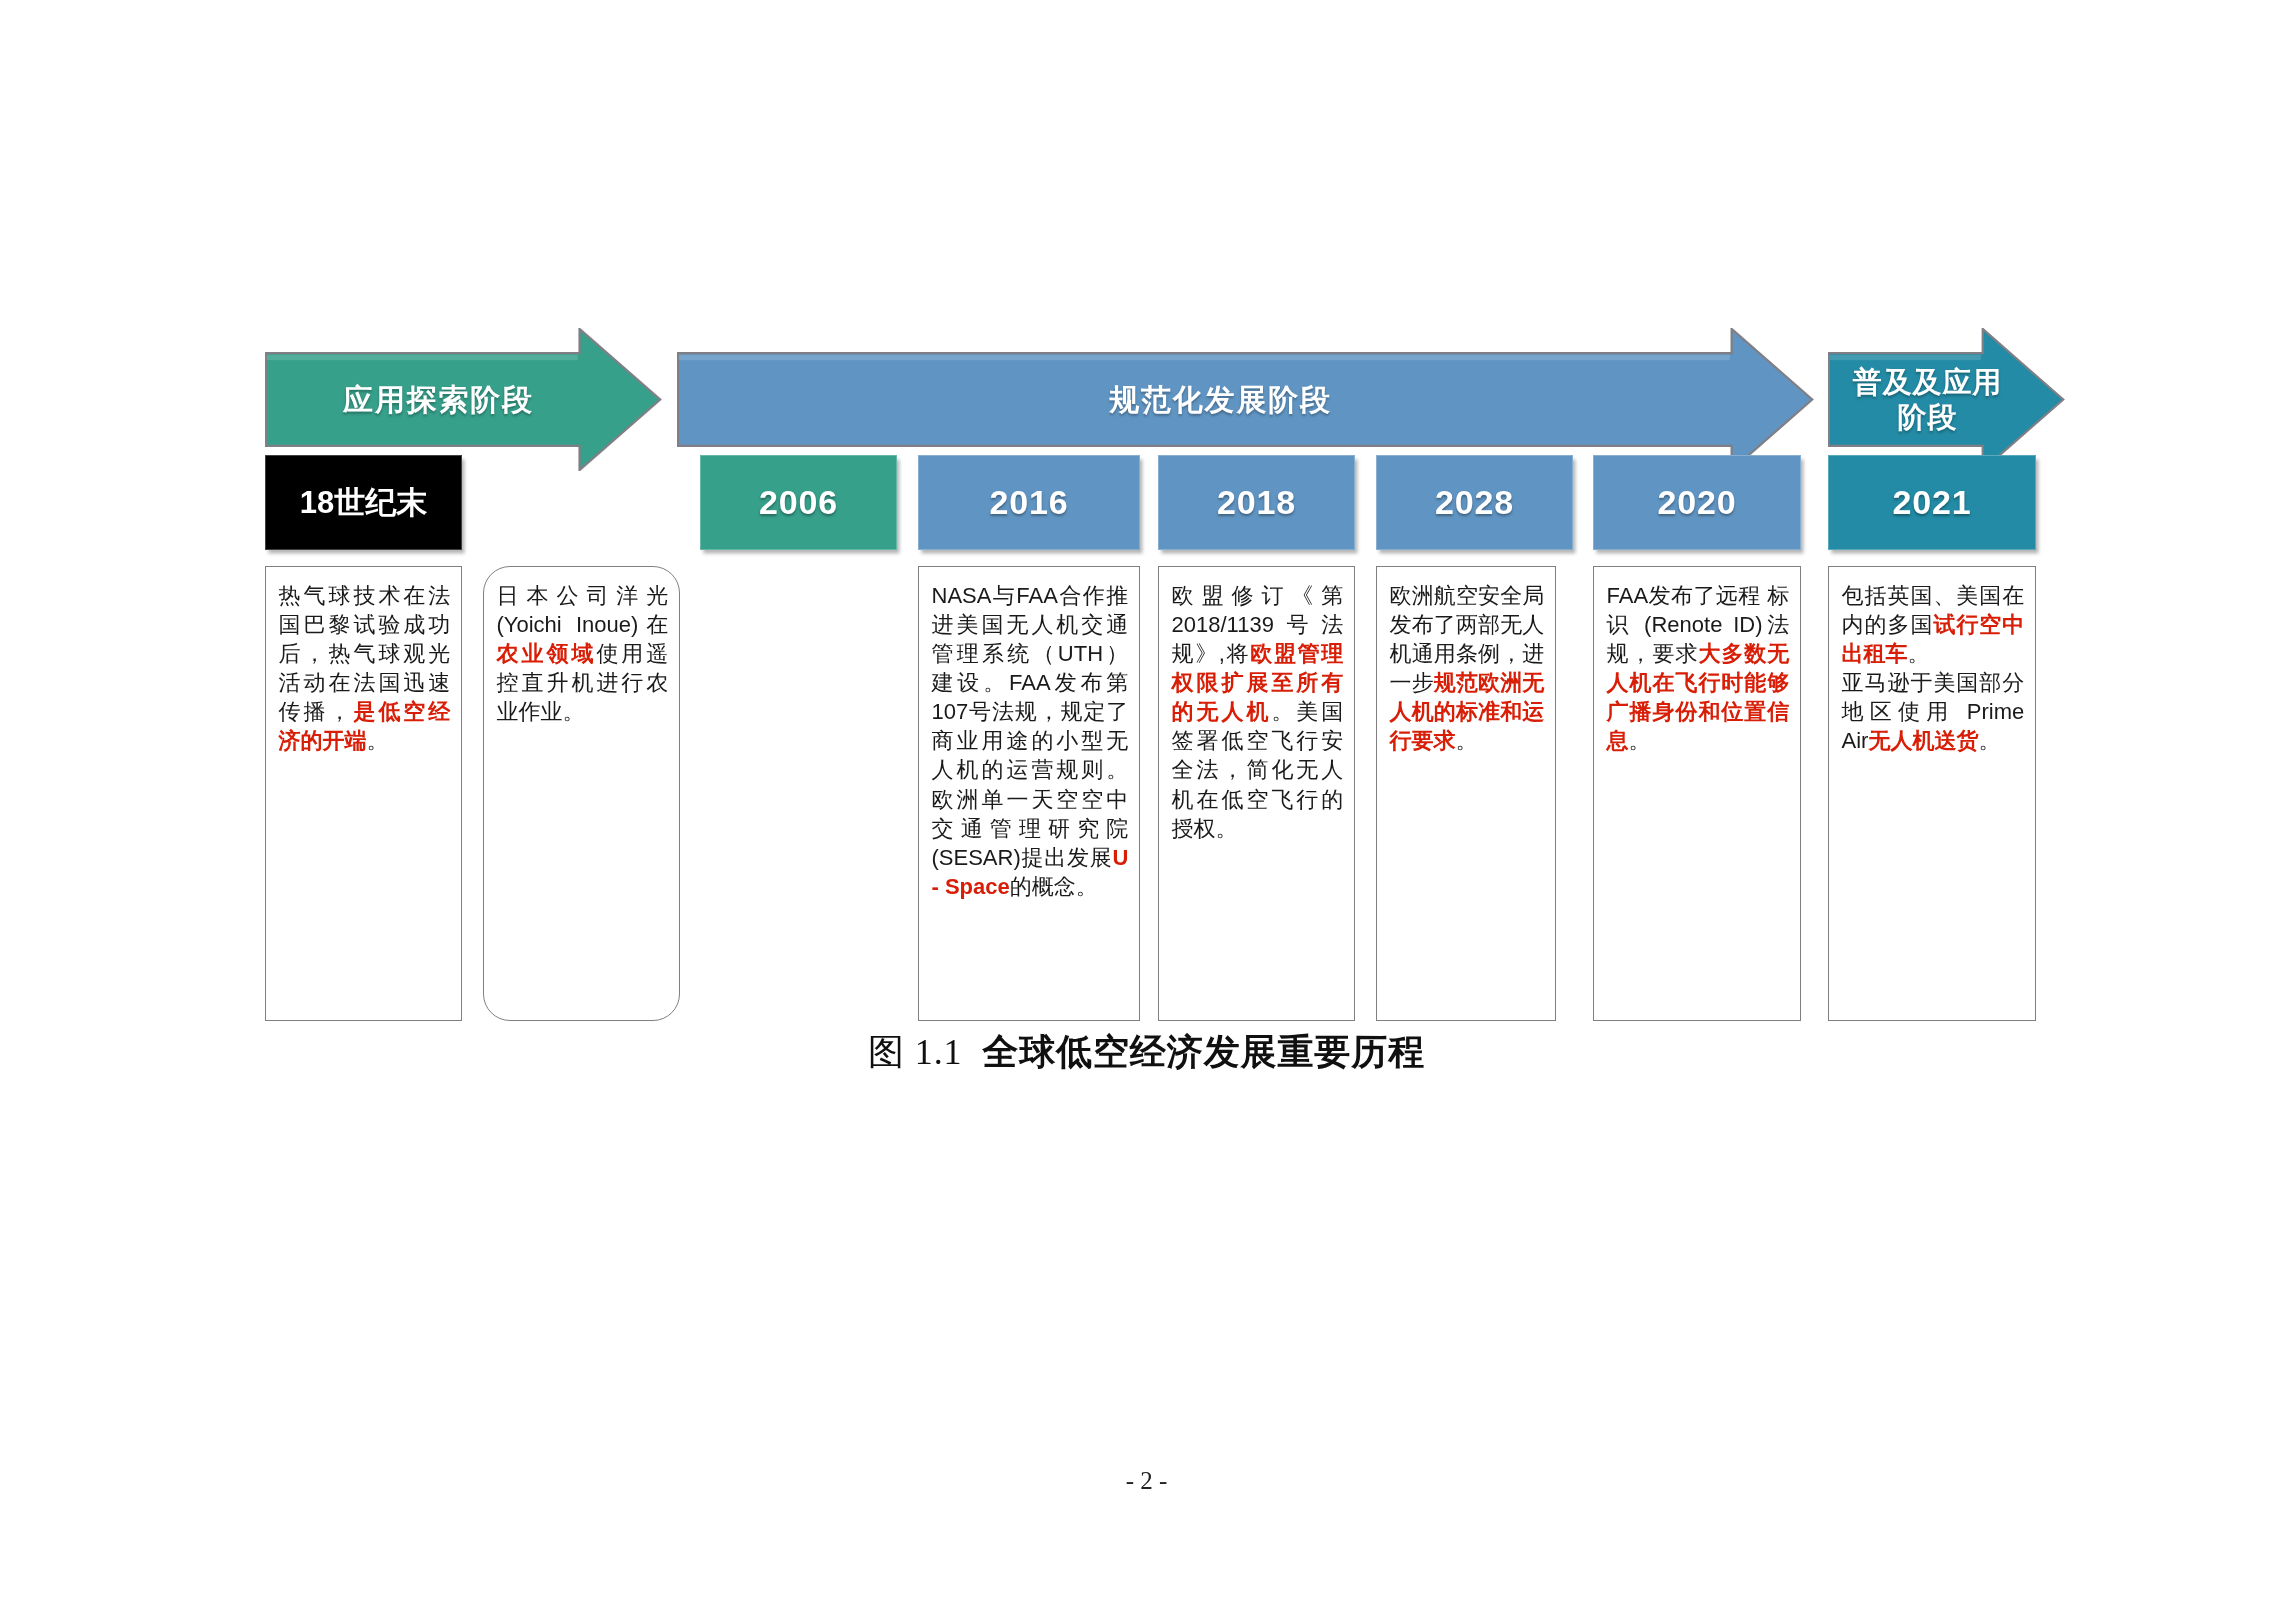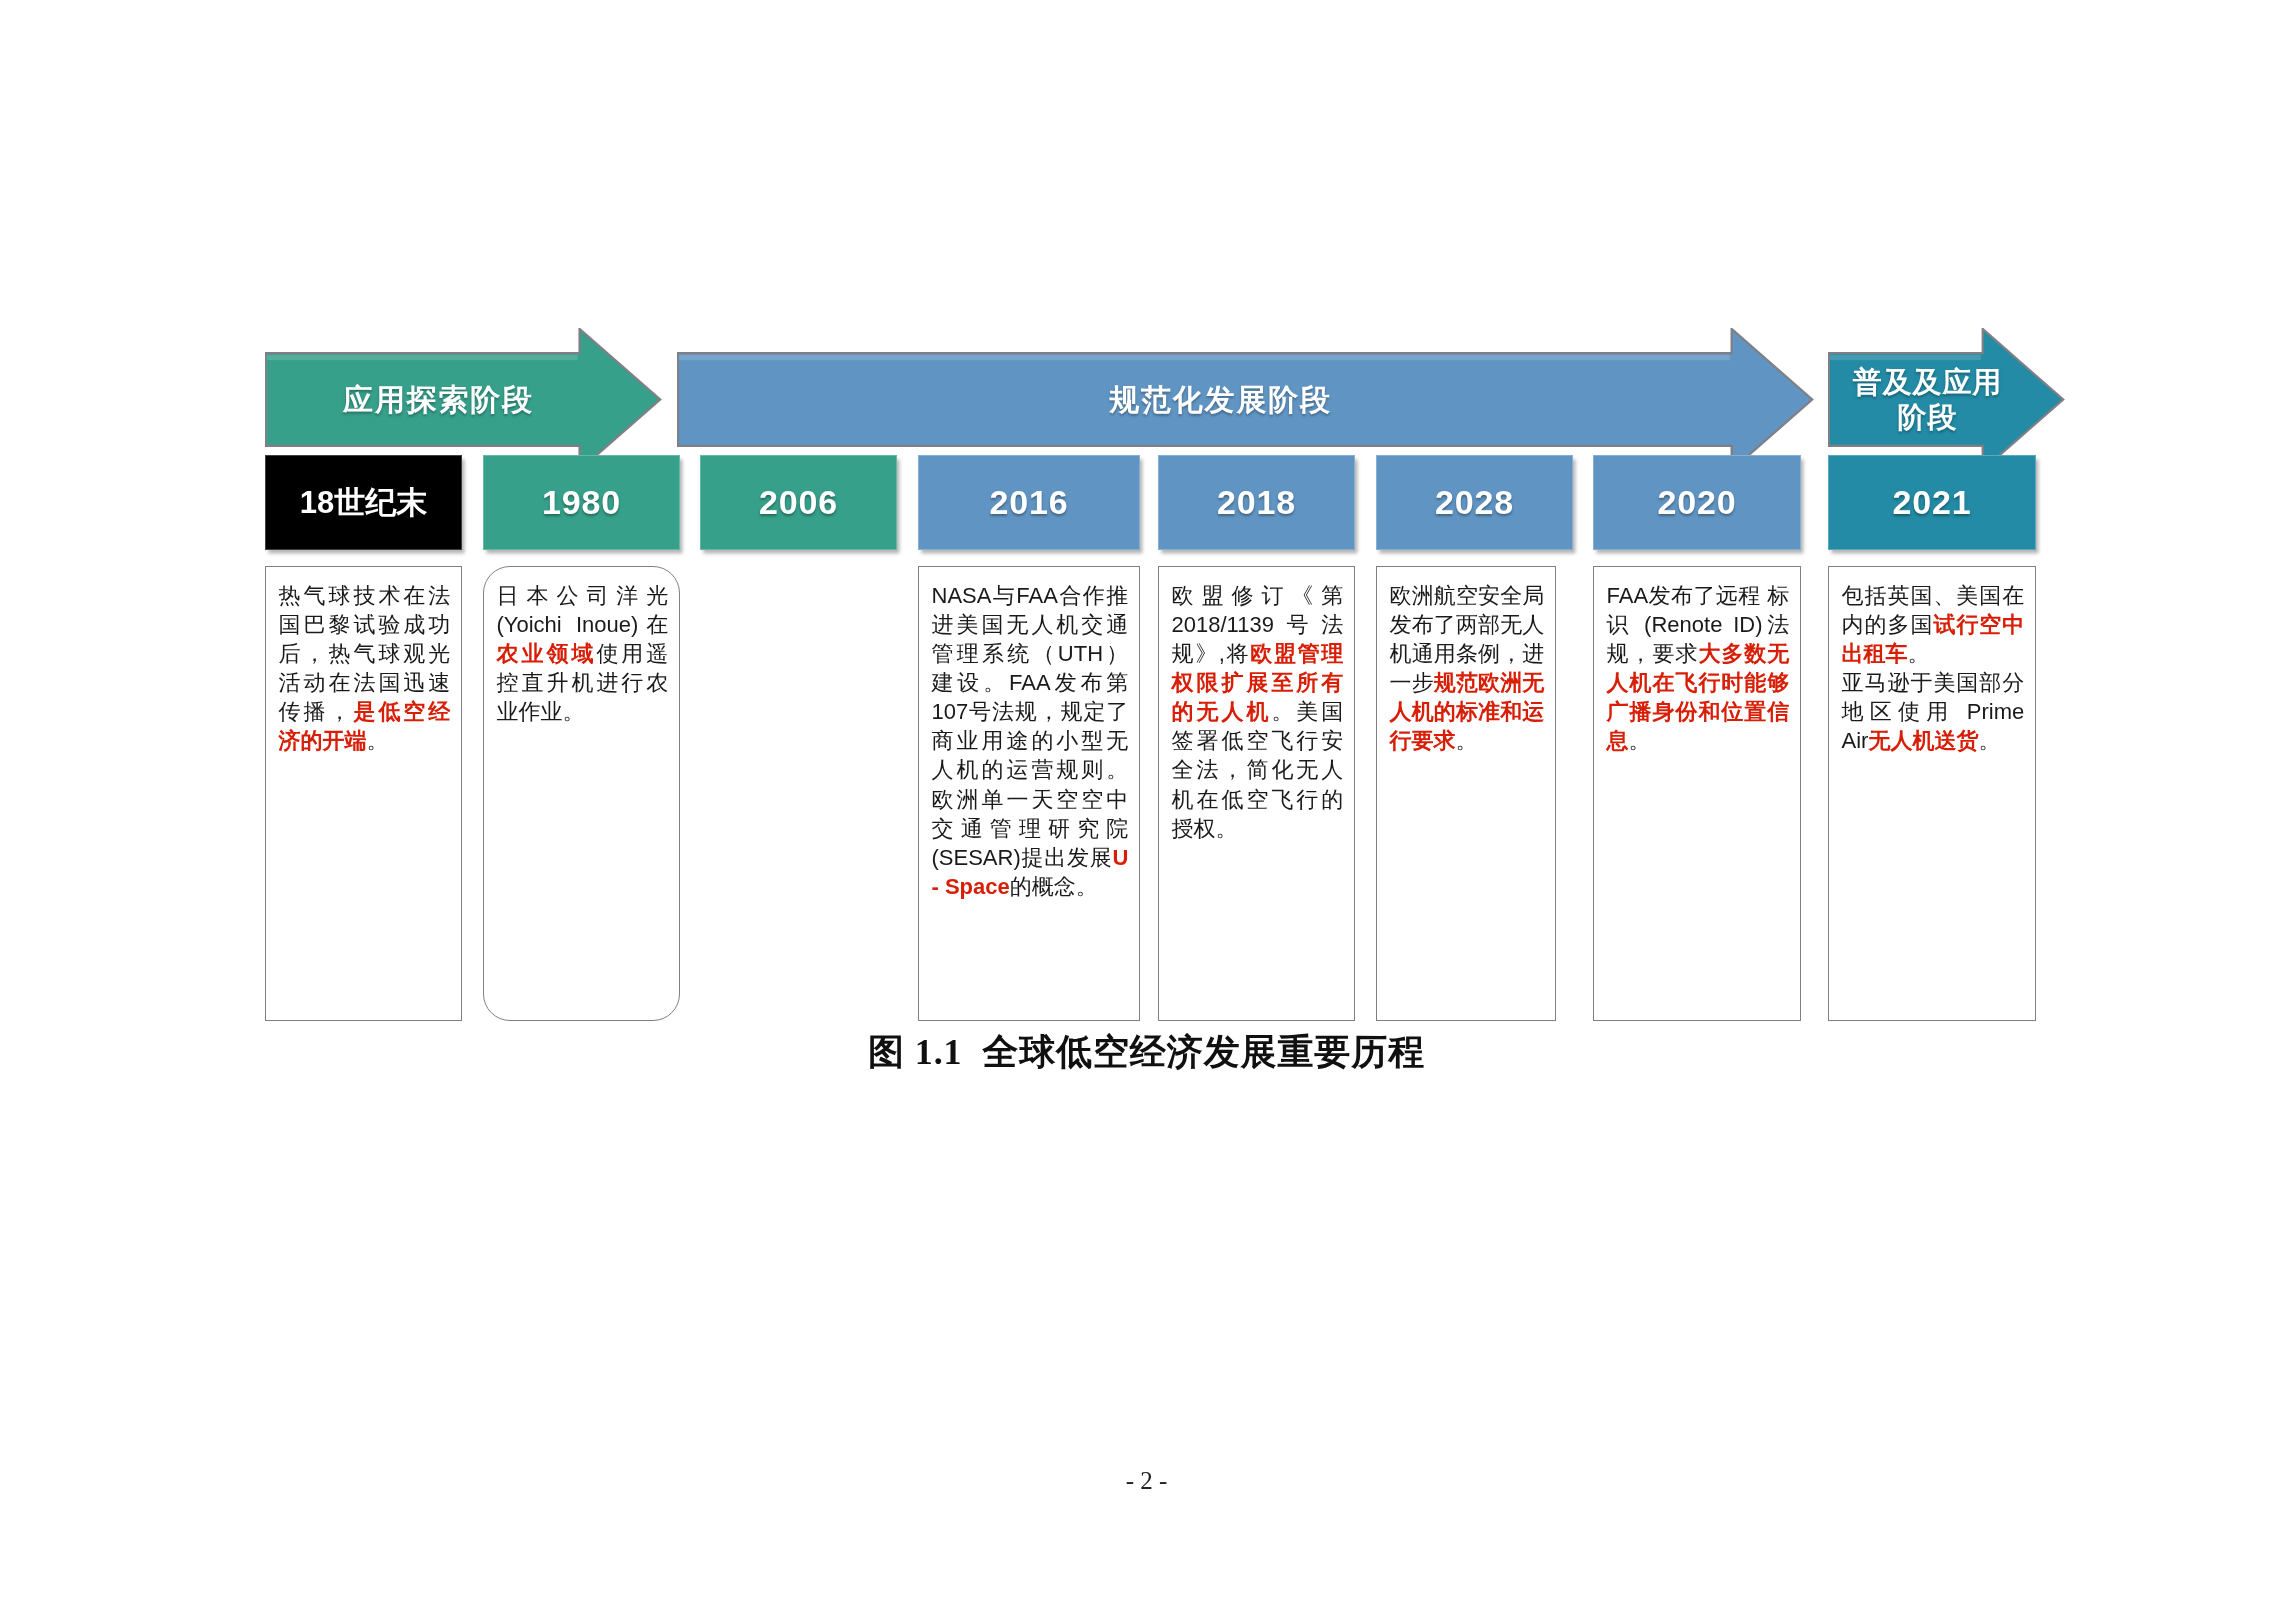--- a/index.html
+++ b/index.html
@@ -144,21 +144,21 @@
     width: 2293px;
     text-align: center;
     font-size: 36px;
     font-weight: bold;
     color: #101010;
     font-family: "Liberation Serif", "DejaVu Serif", serif;
     letter-spacing: 0.9px;
   }
   .caption .cap-num {
     font-family: "Liberation Serif", "DejaVu Serif", serif;
-    font-weight: bold;
+    font-weight: normal;
   }
 
   
   .footer {
     position: absolute;
     left: 0;
     top: 1467px;
     width: 2293px;
     text-align: center;
     font-size: 25px;
@@ -193,23 +193,20 @@
         </svg>
         <div class="phase-label">普及及应用
 阶段</div>
       </div>
     </div>
 
   <div class="year-row" id="year-row">
       <div class="year-chip narrowtext" style="left: 0px; width: 197px; background: #000000;">
         <span class="year-text">18世纪末</span>
       </div>
-      <div class="year-chip" style="left: 218px; width: 197px; background: rgb(54, 160, 139);">
-        <span class="year-text">1980</span>
-      </div>
       <div class="year-chip" style="left: 435px; width: 197px; background: rgb(54, 160, 139);">
         <span class="year-text">2006</span>
       </div>
       <div class="year-chip" style="left: 653px; width: 222px; background: rgb(96, 149, 195);">
         <span class="year-text">2016</span>
       </div>
       <div class="year-chip" style="left: 893px; width: 197px; background: rgb(96, 149, 195);">
         <span class="year-text">2018</span>
       </div>
       <div class="year-chip" style="left: 1111px; width: 197px; background: rgb(96, 149, 195);">

